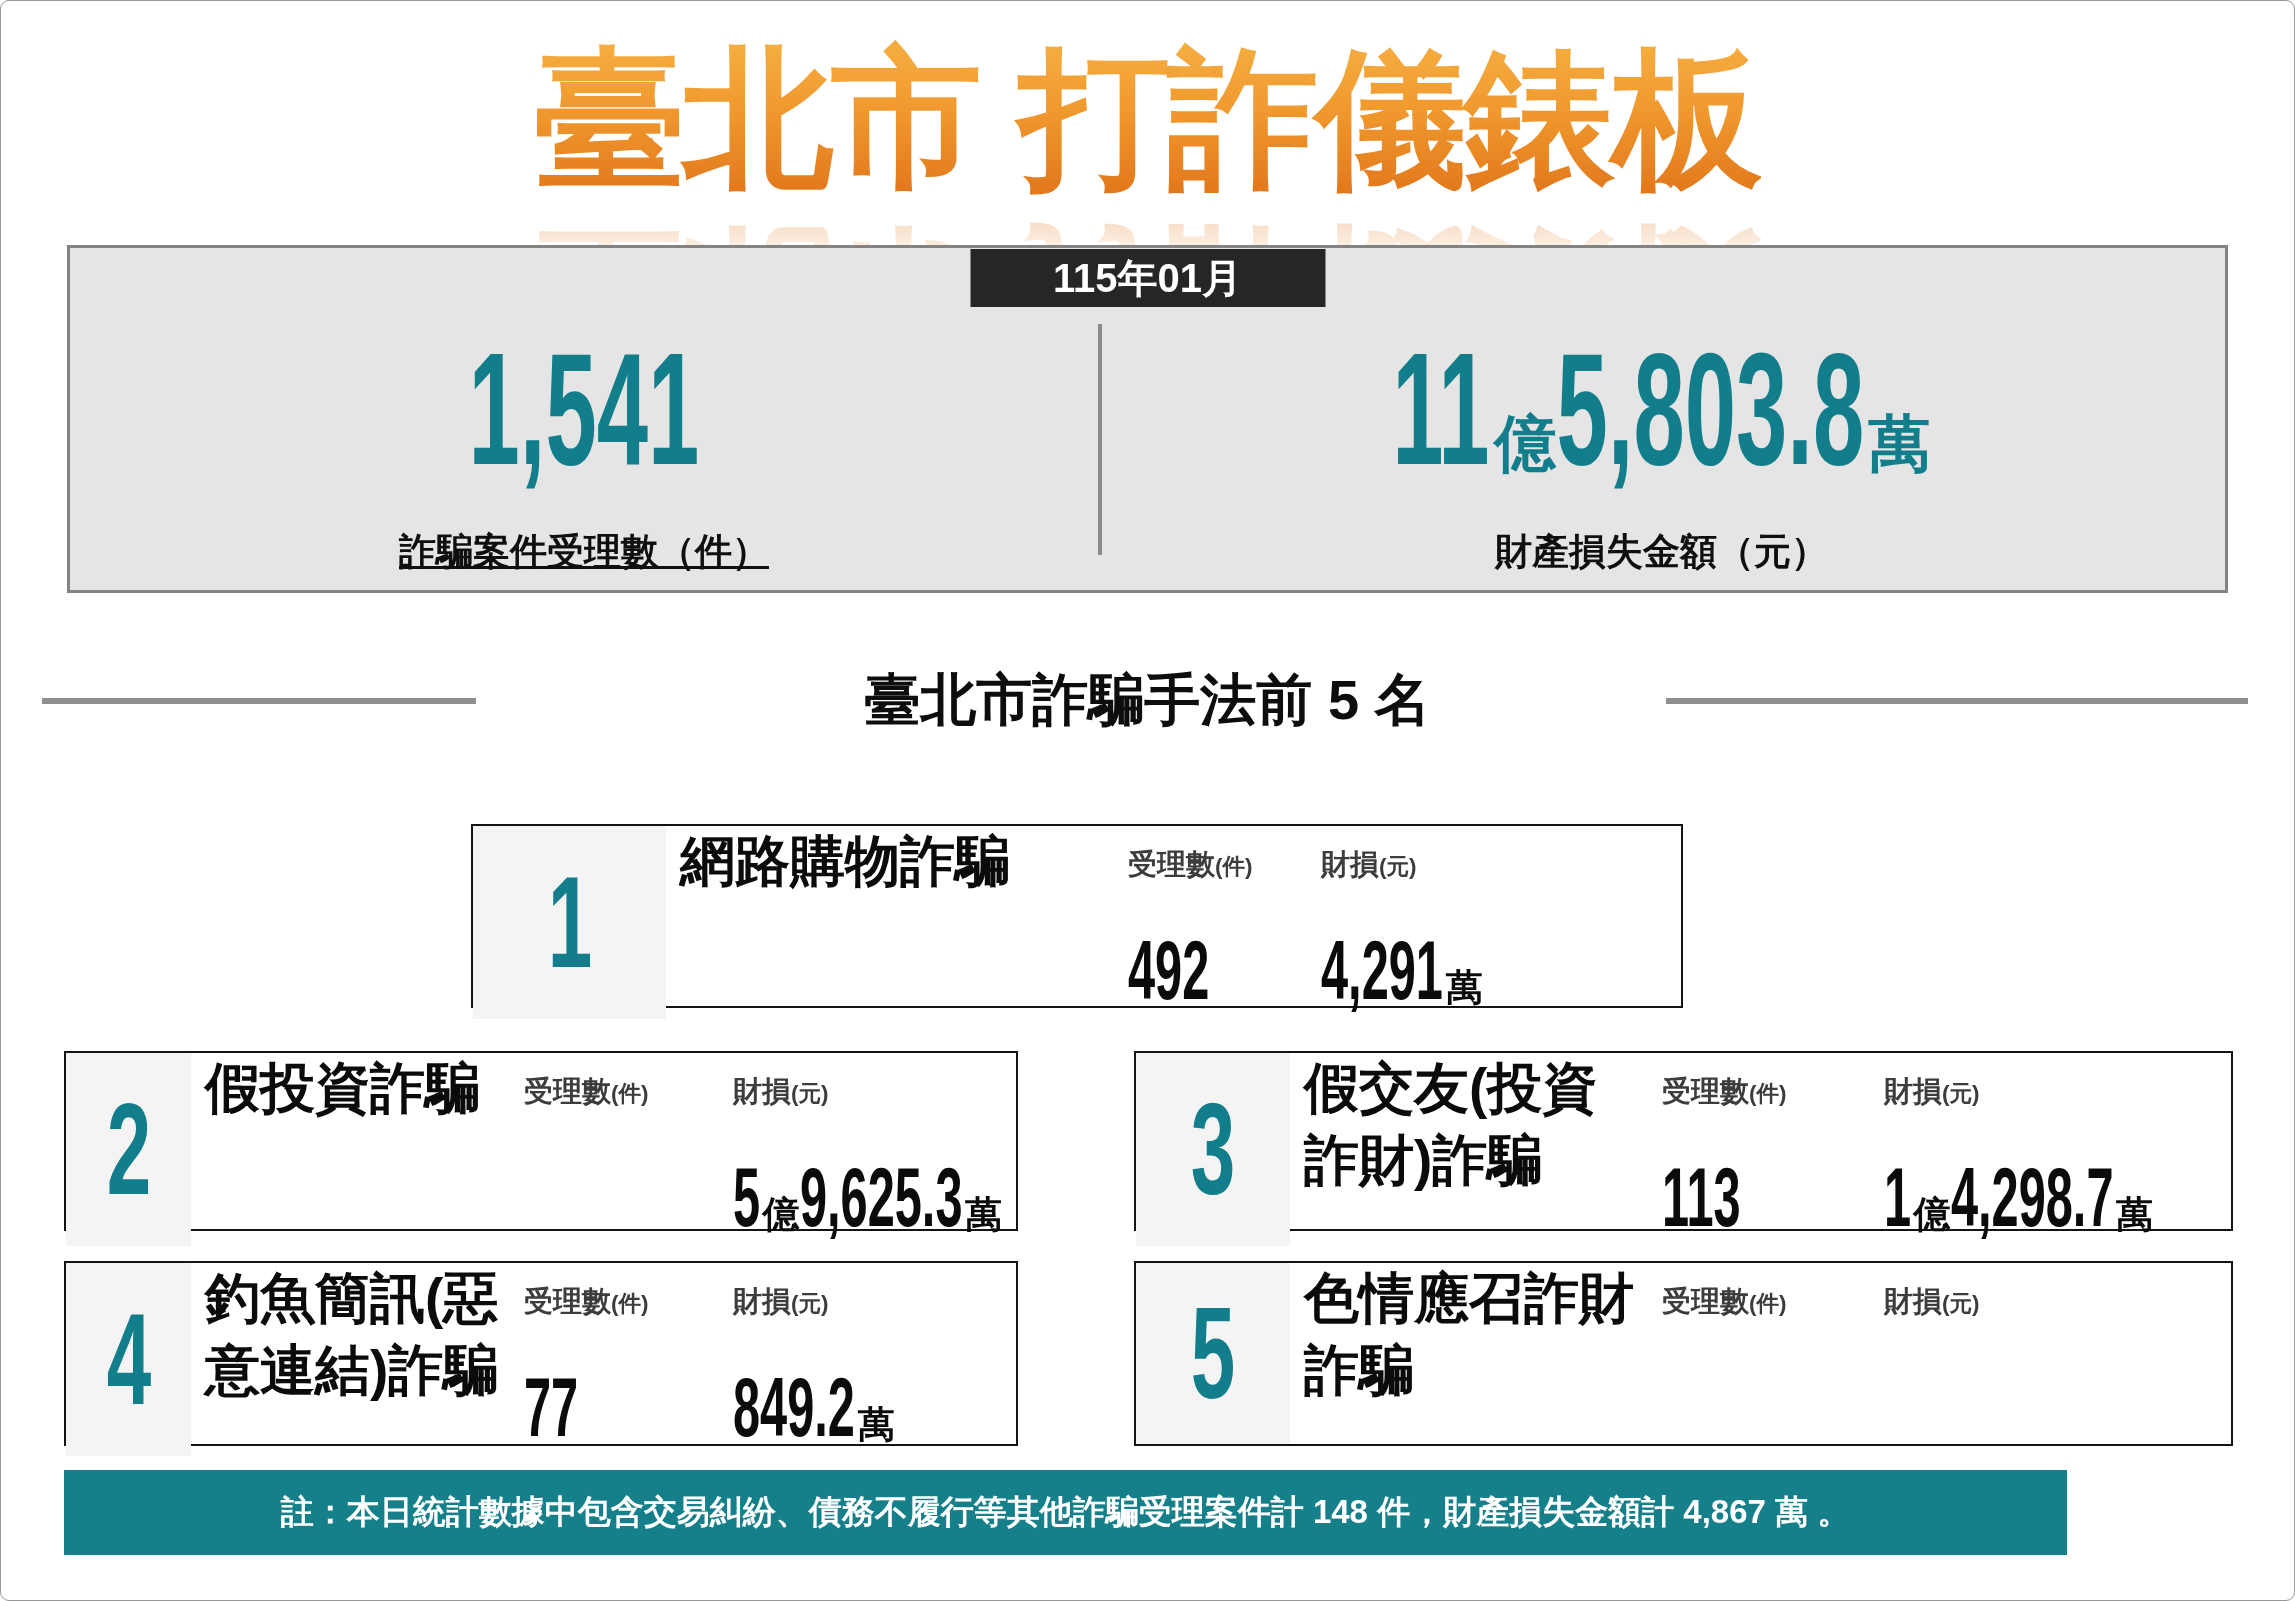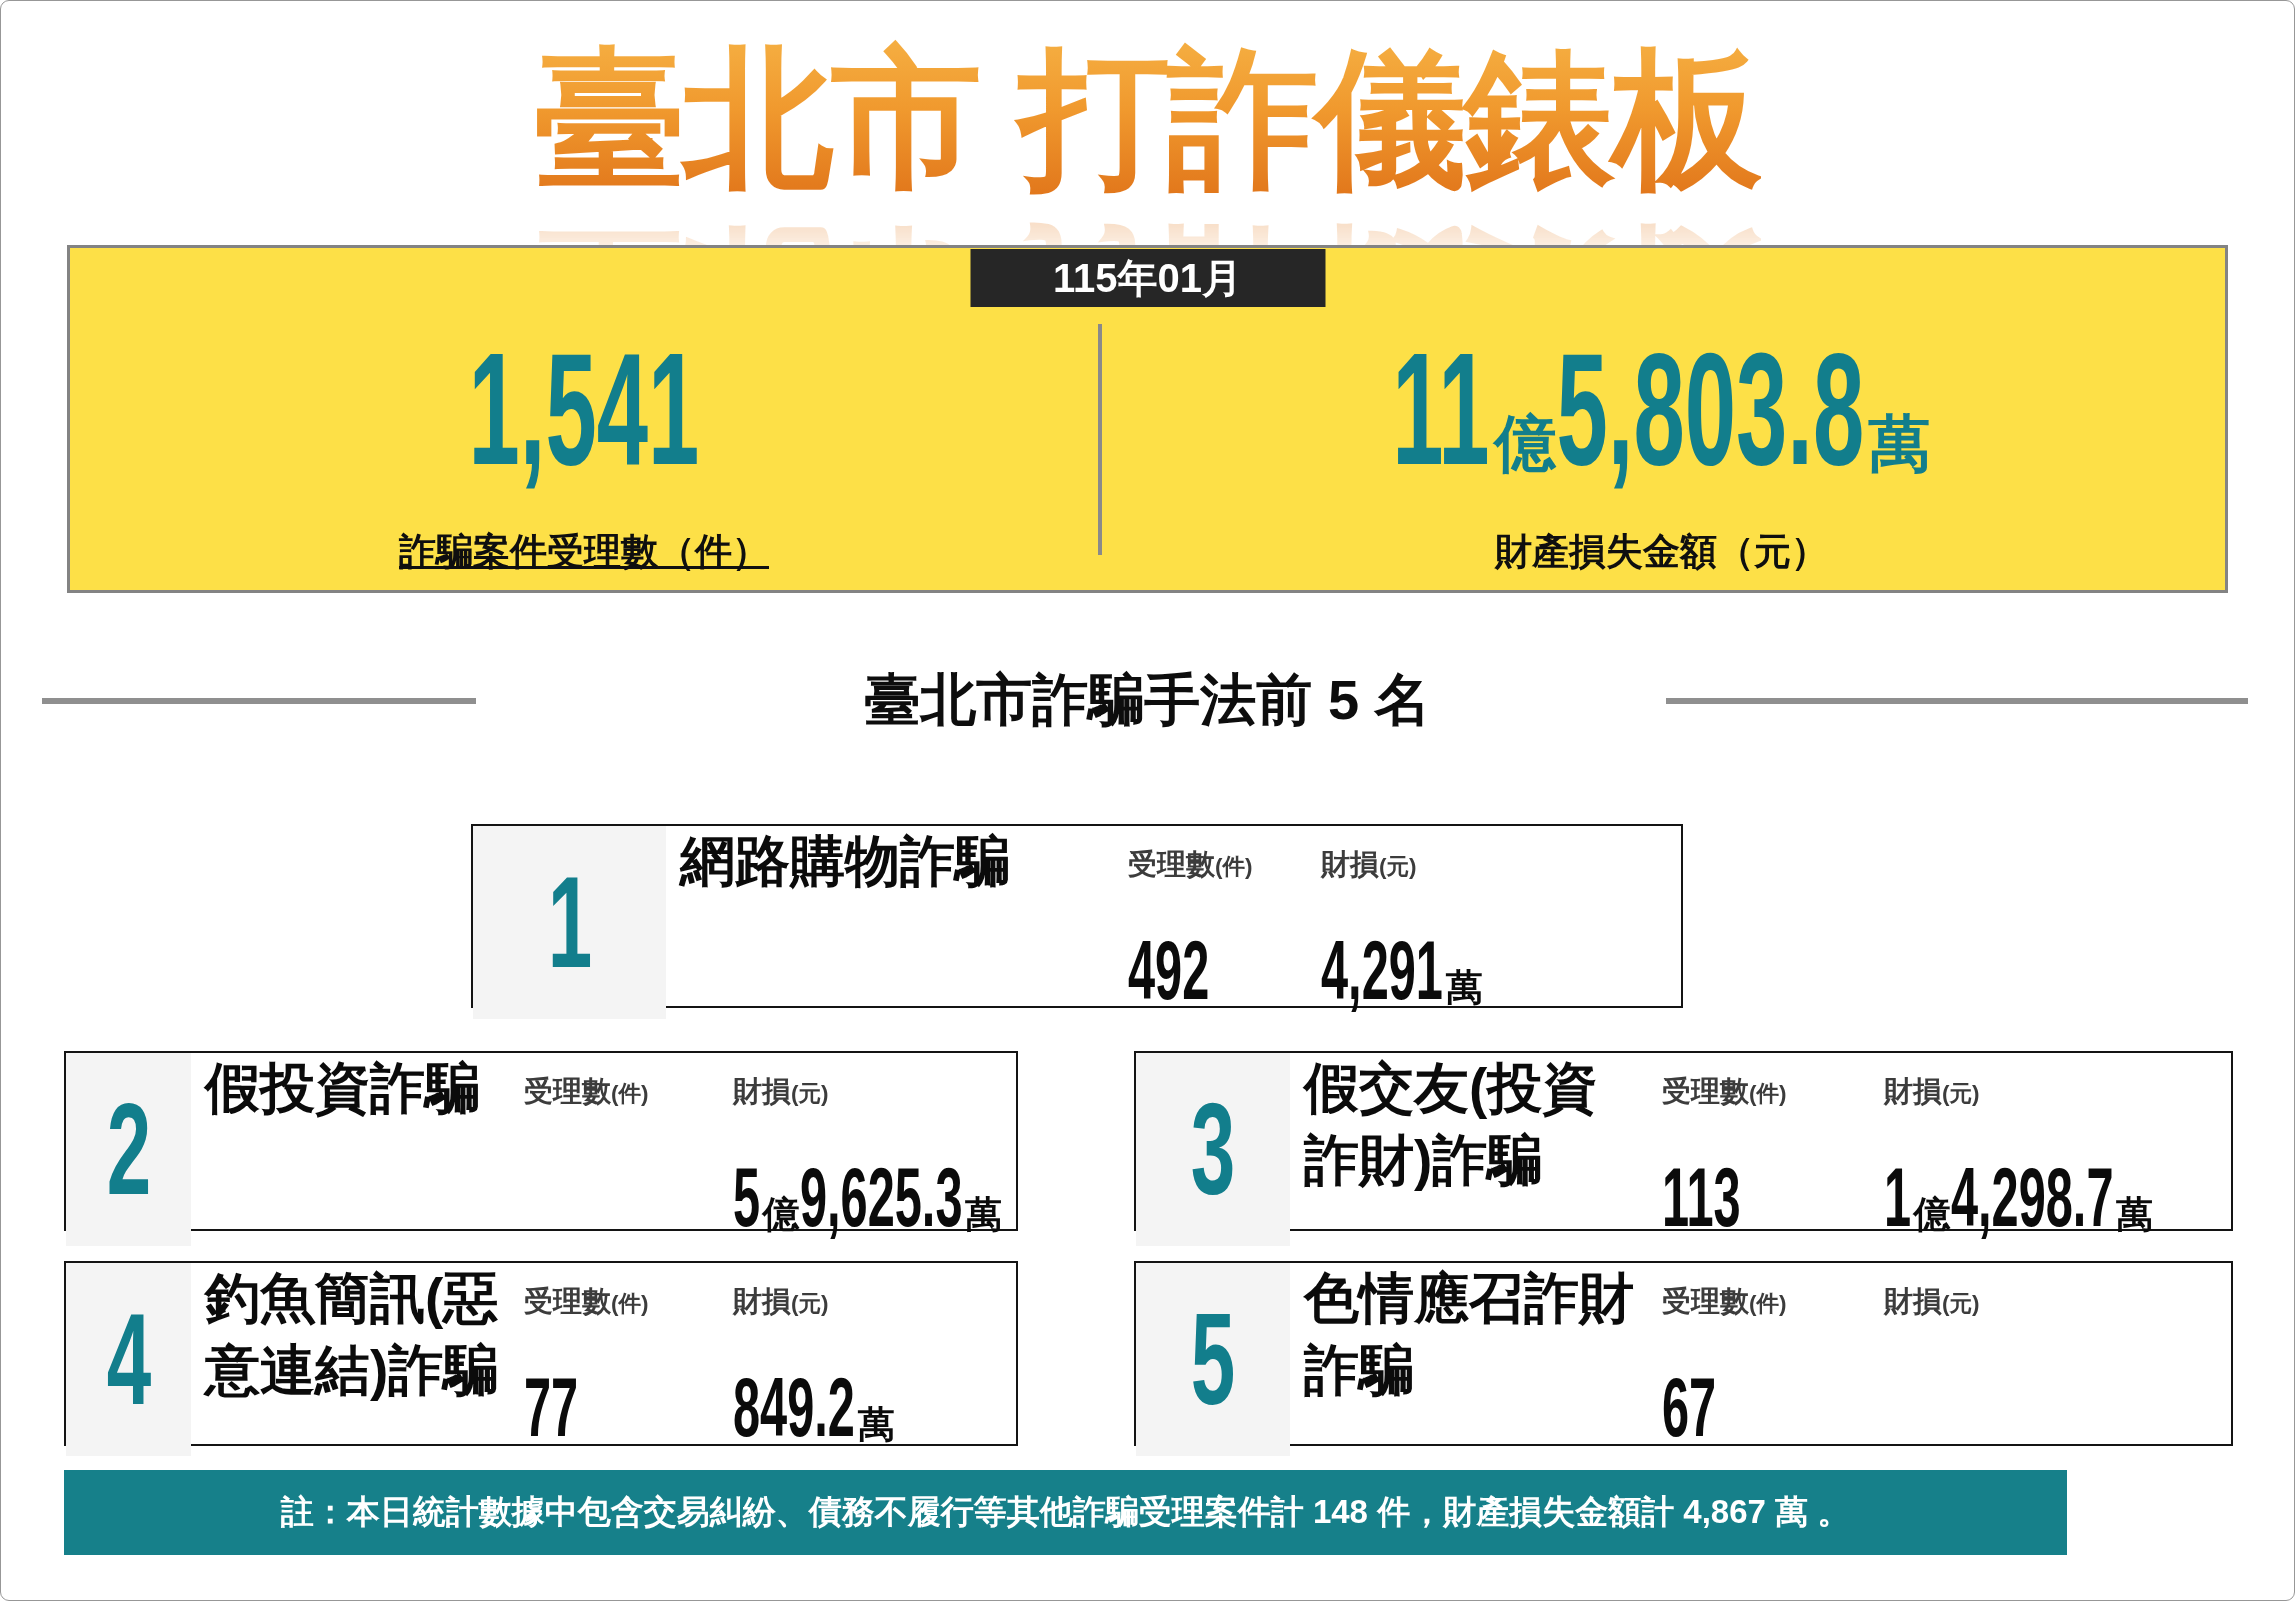--- a/index.html
+++ b/index.html
@@ -30,21 +30,21 @@
     overflow:hidden;opacity:0.4;
     -webkit-mask-image:linear-gradient(to bottom,rgba(0,0,0,.8) 0%,rgba(0,0,0,0) 75%);
     mask-image:linear-gradient(to bottom,rgba(0,0,0,.8) 0%,rgba(0,0,0,0) 75%);
     z-index:0;
   }
   .title-reflect-clip .main-title{transform:scaleY(-1);}
 
   
   .summary-panel{
     position:absolute;left:67px;top:245px;width:2161px;height:348px;
-    background:#fde047;border:3.2px solid #838383;box-sizing:border-box;z-index:2;
+    background:#e5e5e5;border:3.2px solid #838383;box-sizing:border-box;z-index:2;
   }
   .period-badge{
     position:absolute;left:50%;transform:translateX(-50%);top:1.3px;
     width:355px;height:58px;background:#262626;color:#fff;
     font-size:40px;font-weight:bold;text-align:center;line-height:59px;z-index:3;
   }
   .divider-v{position:absolute;left:1028px;top:76px;width:3.9px;height:231px;background:#8a8a8a;}
   .summary-content{position:absolute;inset:0;display:flex;}
   .stat{box-sizing:border-box;padding-top:82px;text-align:center;}
   .stat.cases{width:1028px;text-decoration:underline;}
@@ -192,21 +192,20 @@
 
 <div class="card small-r pos5">
   <div class="rank-block">
     <span class="rank-num">5</span>
   </div>
   <div class="name-cell">
     <span class="fraud-name">色情應召詐財詐騙</span>
   </div>
   <div class="col-cell">
     <div class="col-header"><span>受理數</span><span class="hdr-unit">(件)</span></div>
-    <div class="col-value"><span class="cnum left">67</span></div>
   </div>
   <div class="col-cell">
     <div class="col-header"><span>財損</span><span class="hdr-unit">(元)</span></div>
   </div>
 </div>
 
 <div class="note-bar">
   <span class="note-text">註：本日統計數據中包含交易糾紛、債務不履行等其他詐騙受理案件計 148 件，財產損失金額計 4,867 萬 。</span>
 </div>
 

